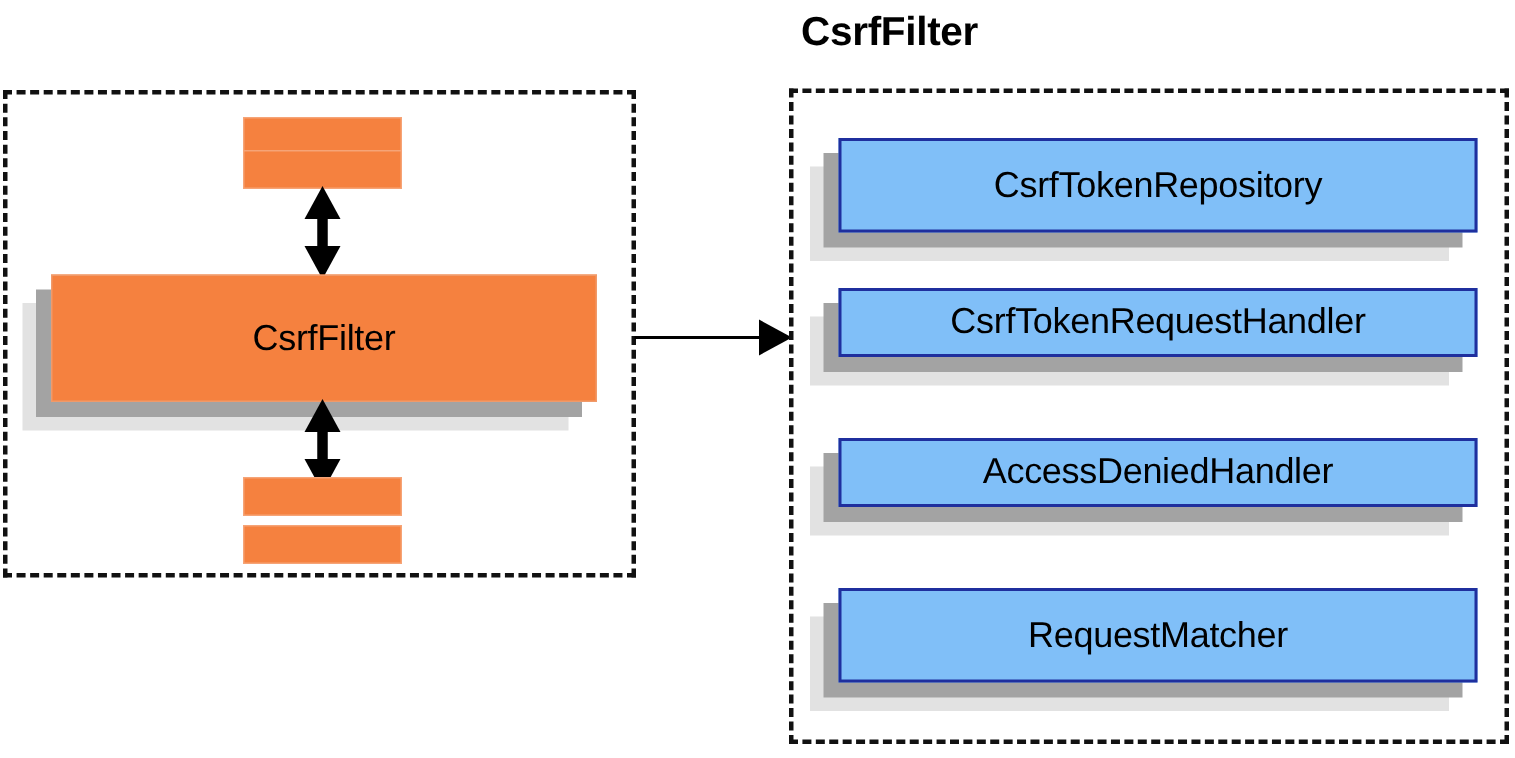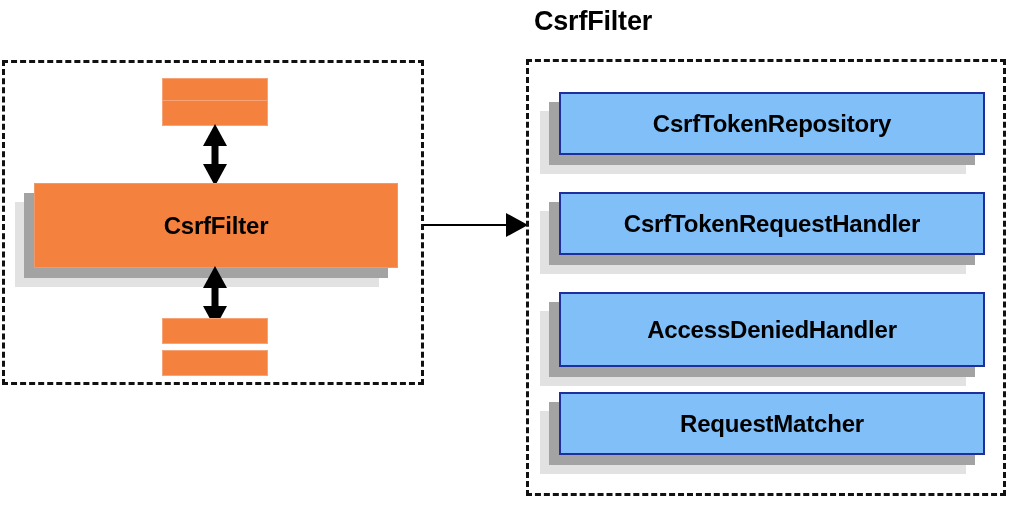--- a/index.html
+++ b/index.html
@@ -75,21 +75,21 @@
     left: 0; top: 0;
     width: 100%;
     height: 100%;
     box-sizing: border-box;
     display: flex;
     align-items: center;
     justify-content: center;
   }
   .node .face span {
     font-family: "Liberation Sans", sans-serif;
-    font-weight: bold;
+    font-weight: normal;
     font-size: 24px;
     color: #000000;
     white-space: nowrap;
     letter-spacing: -0.2px;
   }
 
   
   .node.orange .face {
     background: #F5813F;
     border: 1px solid #f09a6a;
@@ -158,29 +158,29 @@
   <div class="dashed-panel" id="panel-right"></div>
 
   <div class="node blue" style="left:559px; top:92px; width:426px; height:63px;">
     <div class="shadow-far"></div>
     <div class="shadow-near"></div>
     <div class="face">
       <span>CsrfTokenRepository</span>
     </div>
   </div>
 
-  <div class="node blue" style="left:559px; top:192px; width:426px; height:63px;">
+  <div class="node blue" style="left:559px; top:192px; width:426px; height:46px;">
     <div class="shadow-far"></div>
     <div class="shadow-near"></div>
     <div class="face">
       <span>CsrfTokenRequestHandler</span>
     </div>
   </div>
 
-  <div class="node blue" style="left:559px; top:292px; width:426px; height:75px;">
+  <div class="node blue" style="left:559px; top:292px; width:426px; height:46px;">
     <div class="shadow-far"></div>
     <div class="shadow-near"></div>
     <div class="face">
       <span>AccessDeniedHandler</span>
     </div>
   </div>
 
   <div class="node blue" style="left:559px; top:392px; width:426px; height:63px;">
     <div class="shadow-far"></div>
     <div class="shadow-near"></div>

